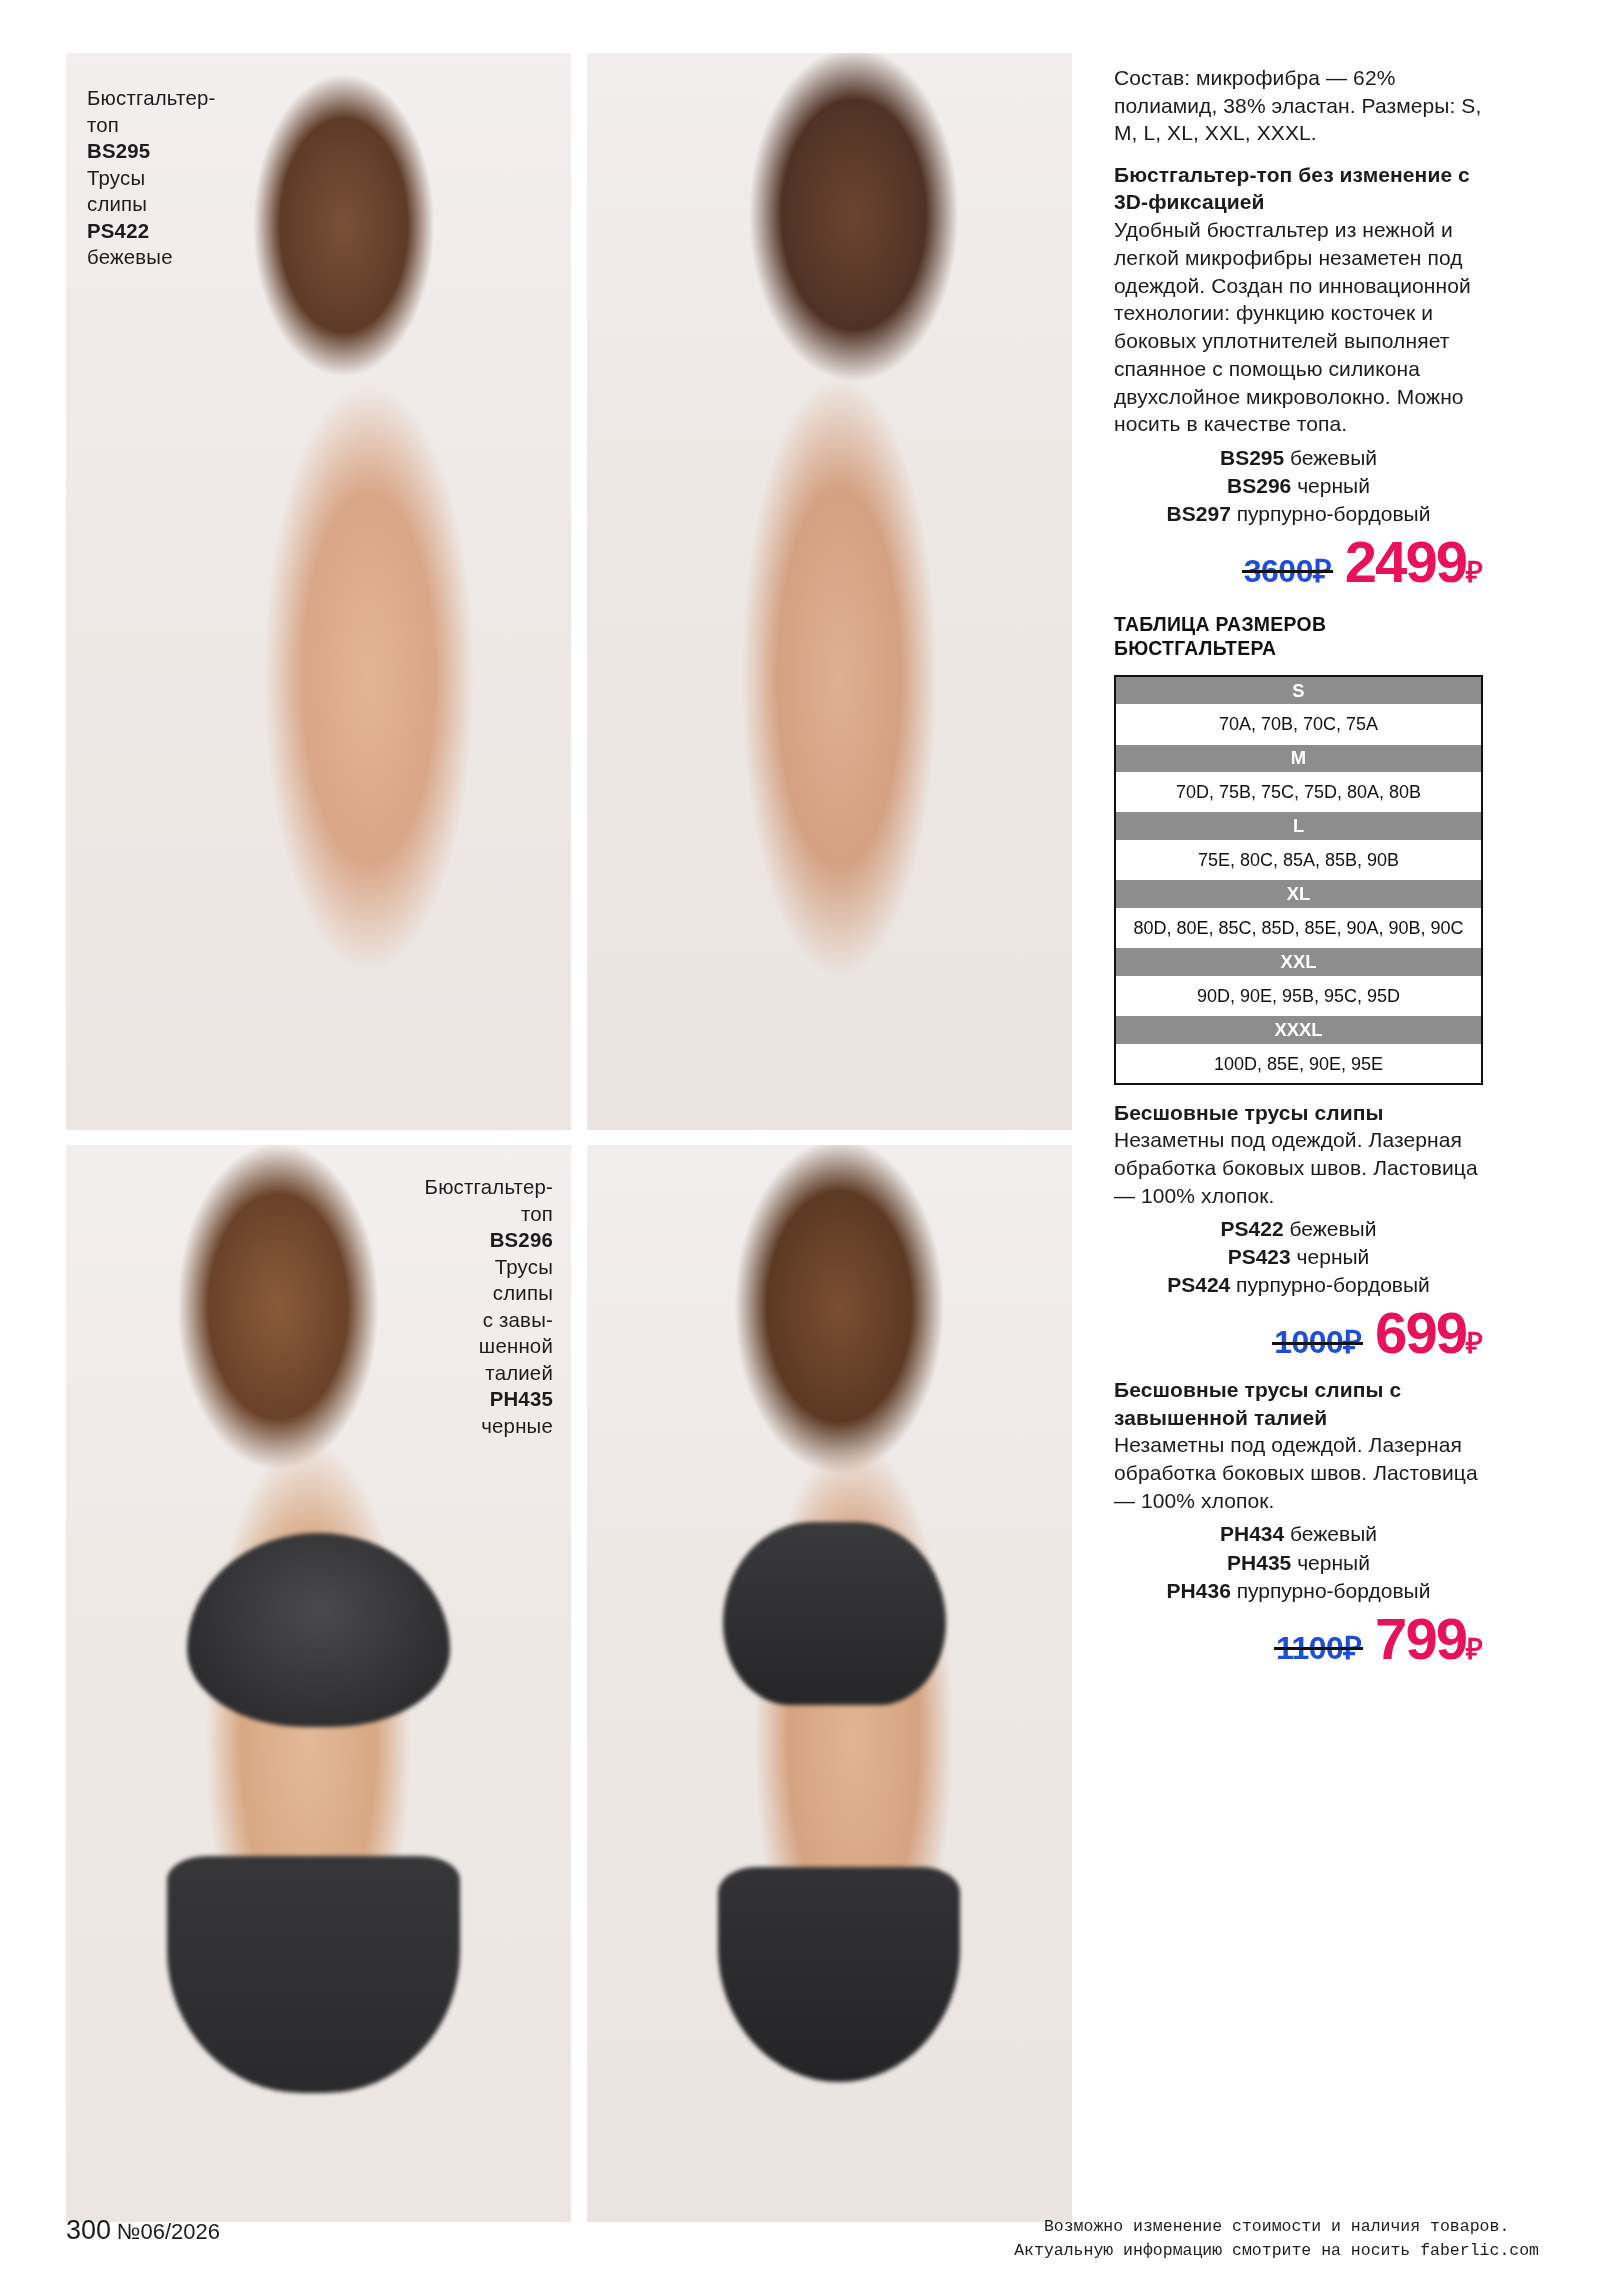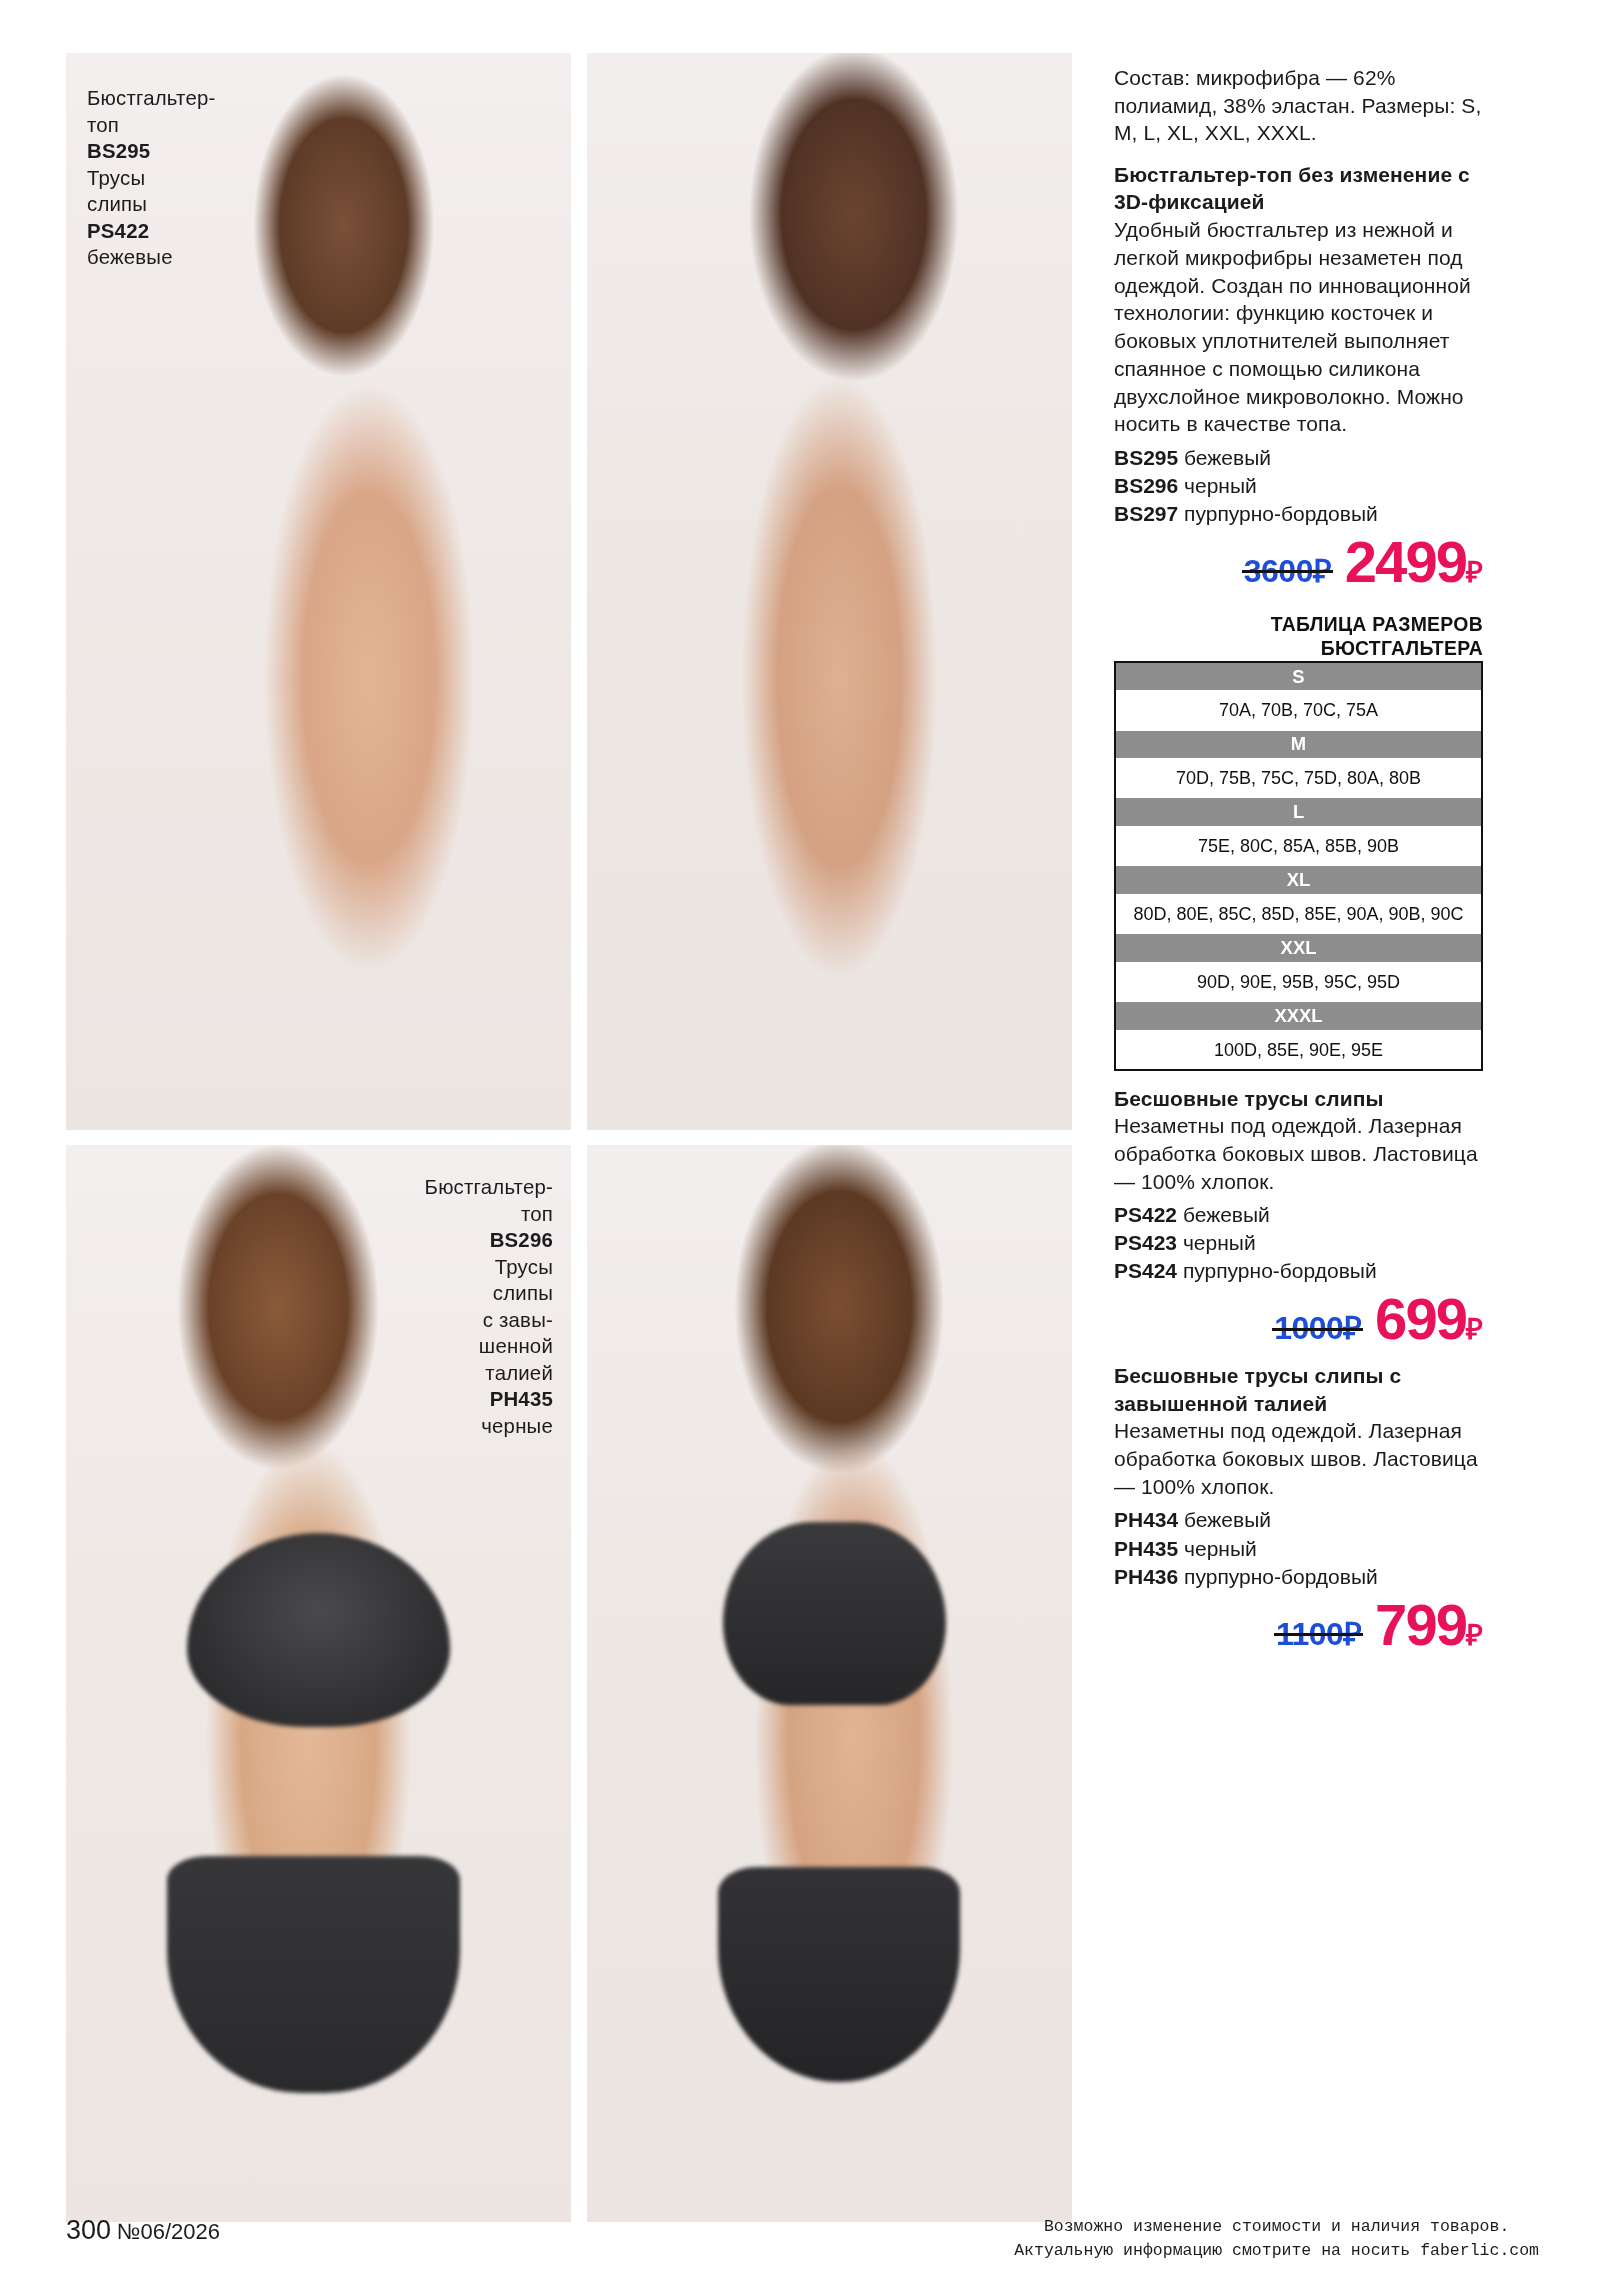--- a/index.html
+++ b/index.html
@@ -109,21 +109,21 @@
   .rc-text {
     font-size: 21px;
     line-height: 1.32;
     color: #1b1b1b;
     letter-spacing: 0.1px;
   }
   .rc-text.bold { font-weight: 700; }
   .block-gap { height: 13.6px; }
   .small-gap { height: 5.8px; }
 
-  .code-line { font-size: 21px; line-height: 1.34; }
+  .code-line { font-size: 21px; line-height: 1.34; text-align: center; }
   .code-line .code { font-weight: 700; }
 
   
   .price-row {
     display: flex;
     align-items: baseline;
     justify-content: flex-end;
     gap: 13.6px;
     margin-top: 7.8px;
   }
@@ -151,27 +151,27 @@
   .price-new .rub {
     font-size: 29px;
     letter-spacing: 0;
   }
 
   
   #size-table-wrap {
     margin-top: 21.3px;
   }
   .table-title {
-    text-align: right;
+    text-align: left;
     font-weight: 700;
     font-size: 19.4px;
     line-height: 1.25;
     letter-spacing: 0.3px;
     color: #111;
-    margin-bottom: 0;
+    margin-bottom: 14px;
   }
   table.size-table {
     width: 100%;
     border-collapse: collapse;
     border: 2.9px solid #111;
     background: #fff;
   }
   table.size-table td {
     text-align: center;
     font-size: 18px;

